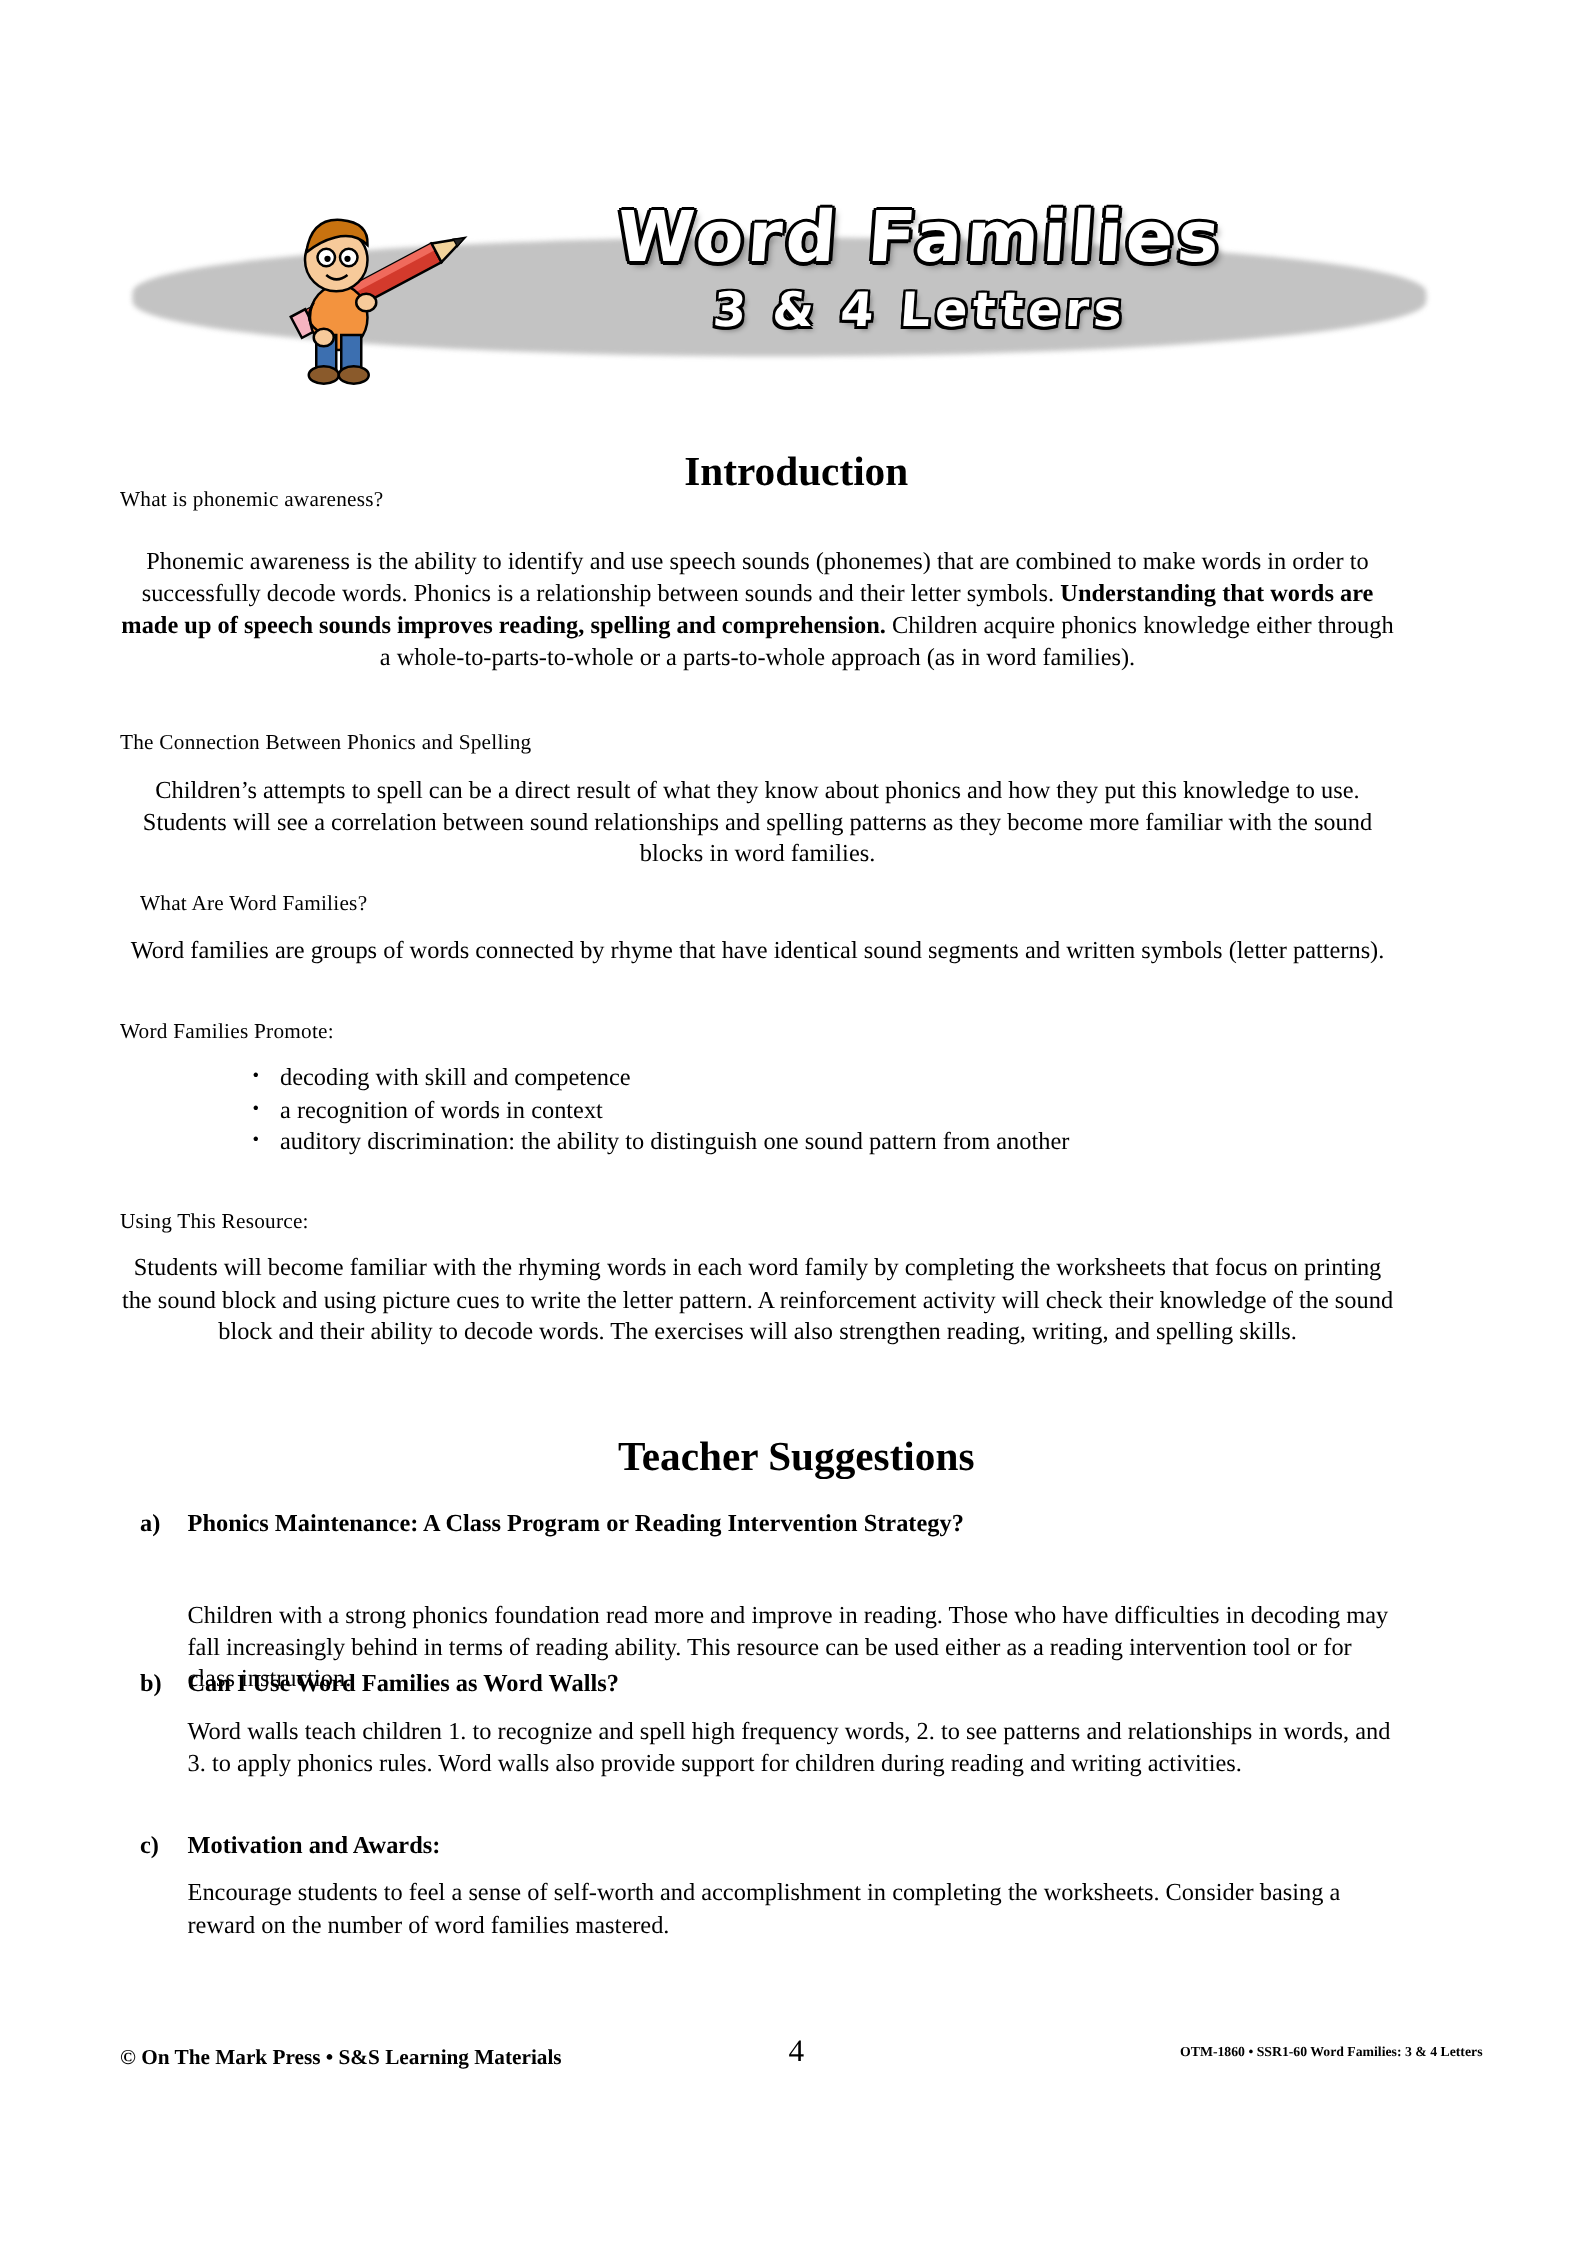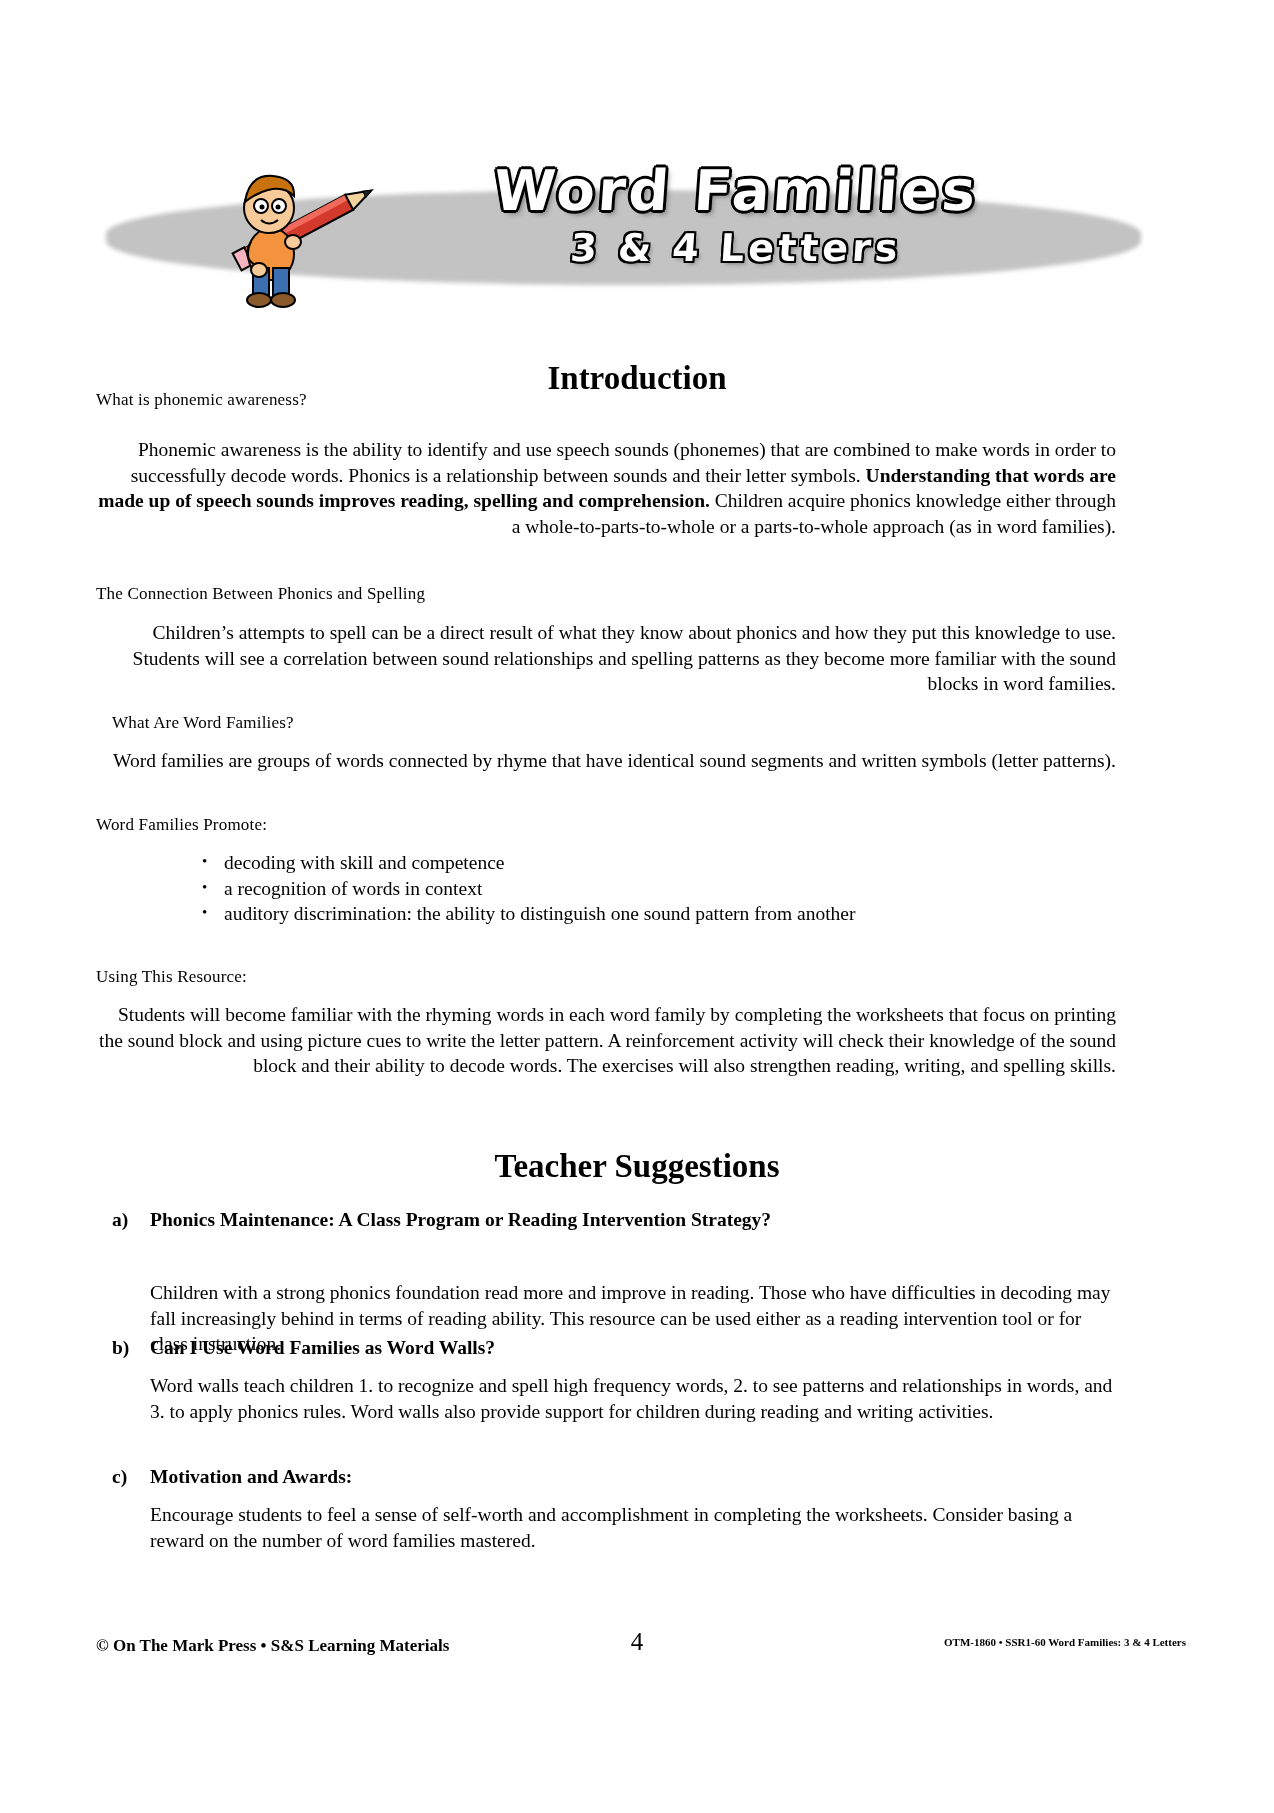--- a/index.html
+++ b/index.html
@@ -100,21 +100,21 @@
     font-family: "Liberation Serif", serif;
     font-weight: normal;
     font-size: 17px;
     letter-spacing: .2px;
   }
   .body-text {
     position: absolute;
     font-family: "Liberation Serif", serif;
     font-size: 19.5px;
     line-height: 25.5px;
-    text-align: right;
+    text-align: center;
   }
   .body-text b { font-weight: bold; }
 
   ul.promote-list {
     position: absolute;
     margin: 0;
     padding: 0 0 0 22px;
     list-style: none;
   }
   ul.promote-list li {

